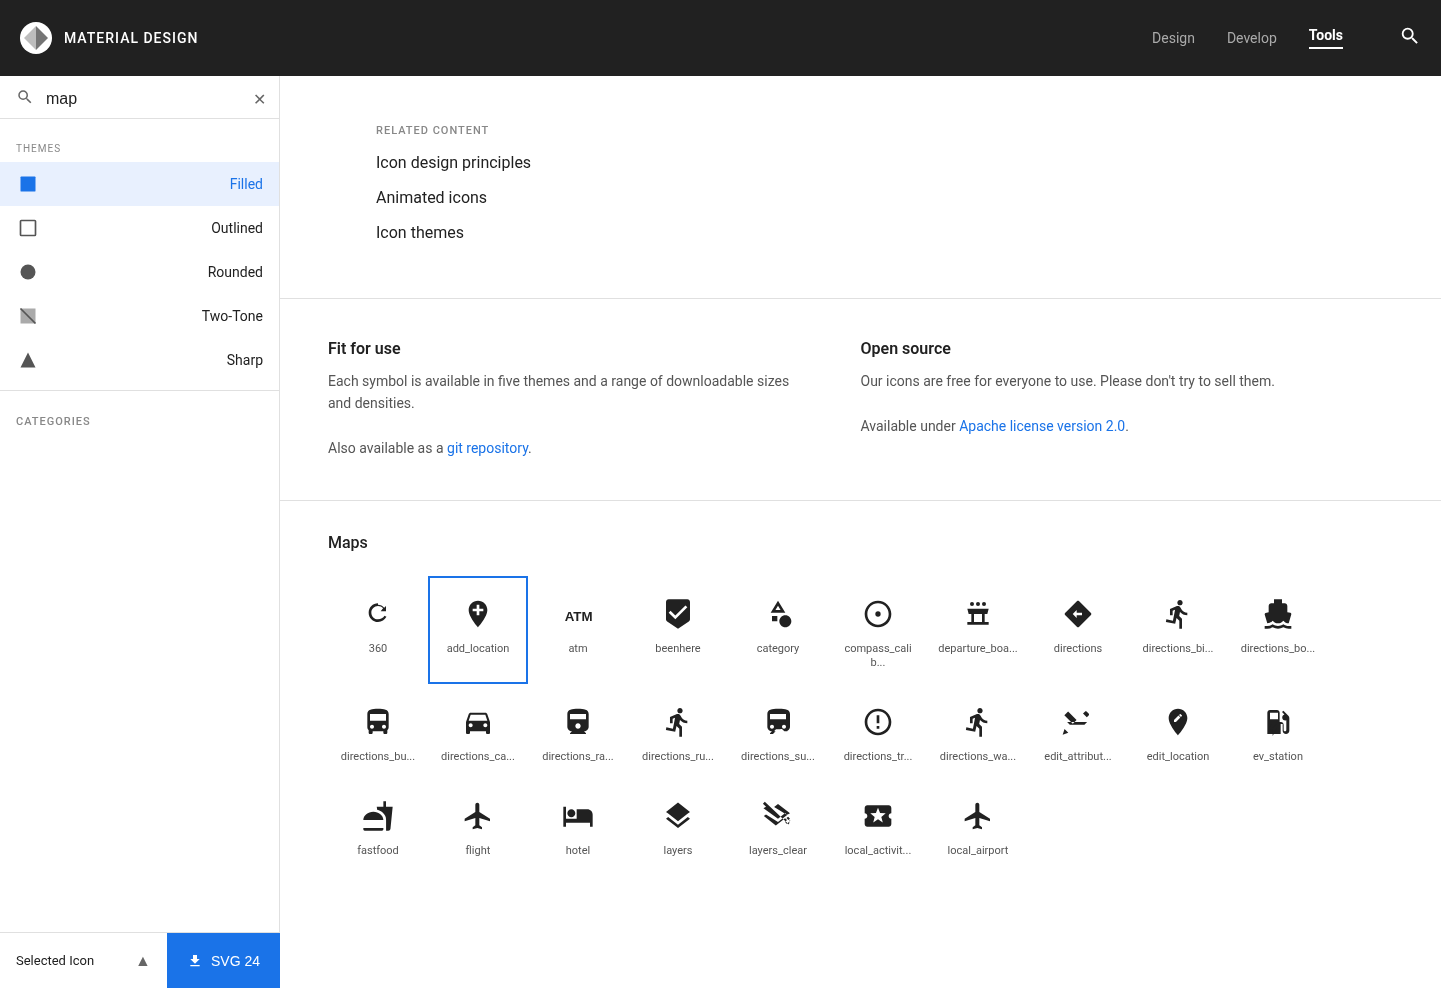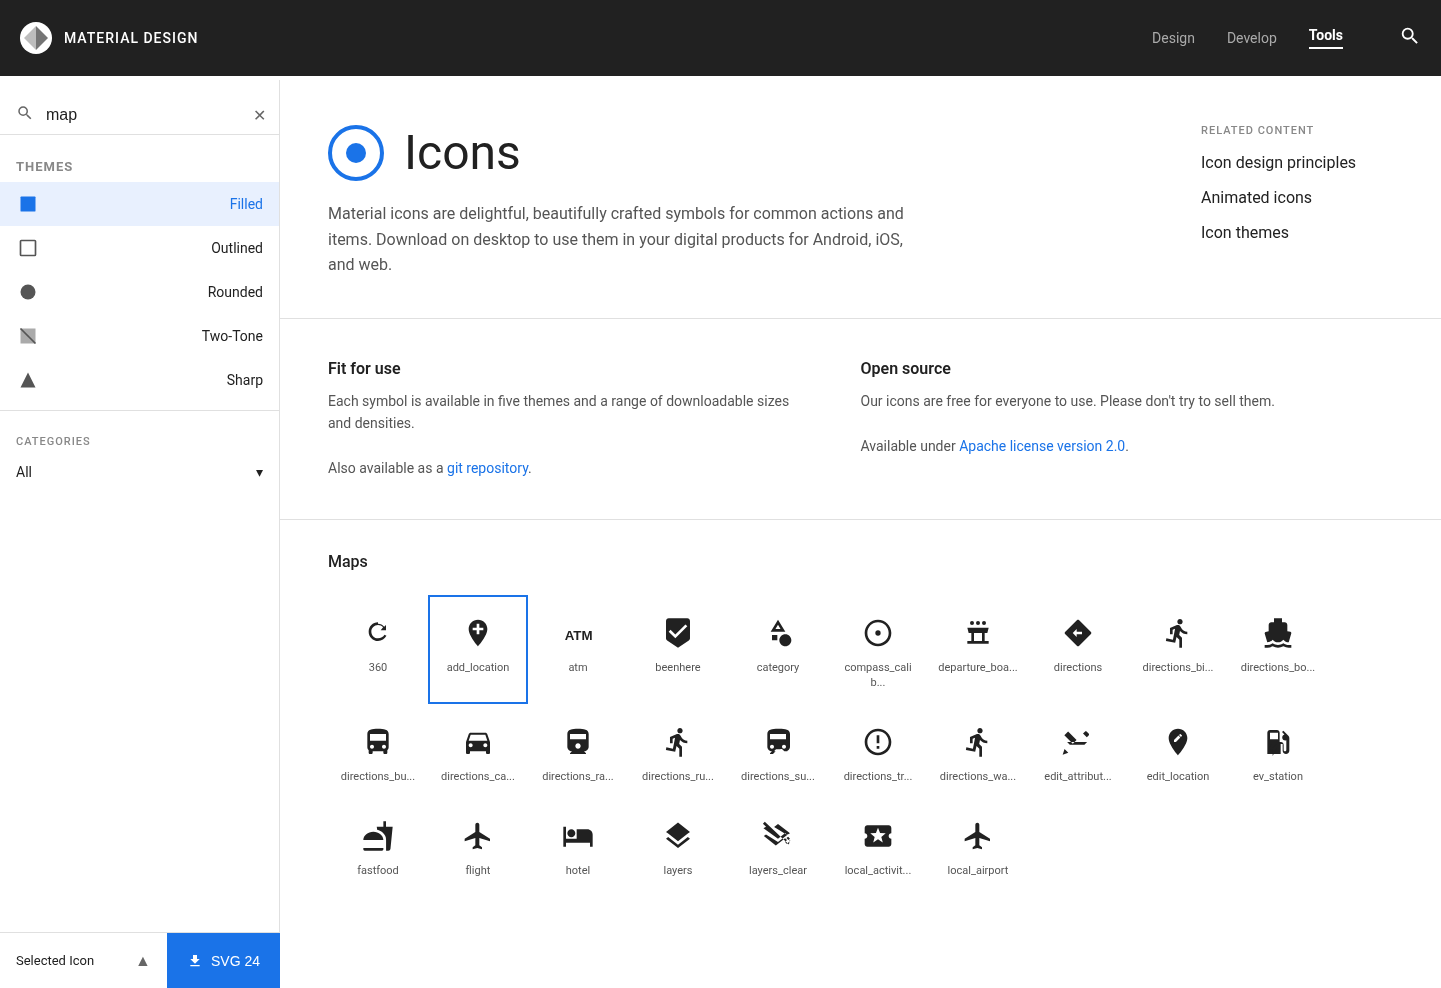--- a/index.html
+++ b/index.html
@@ -61,21 +61,21 @@
       min-height: calc(100vh - 64px);
     }
 
     
     .sidebar {
       width: 280px;
       min-width: 280px;
       border-right: 1px solid #e0e0e0;
       padding: 16px 0;
       position: fixed;
-      top: 80px;
+      top: 64px;
       bottom: 0;
       background: #fff;
       overflow-y: auto;
     }
 
     .search-box {
       display: flex;
       align-items: center;
       padding: 8px 16px;
       border-bottom: 1px solid #e0e0e0;
@@ -93,22 +93,22 @@
       margin-right: 12px;
       font-size: 18px;
     }
     .clear-icon {
       color: #666;
       cursor: pointer;
       font-size: 16px;
     }
 
     .sidebar-section-label {
-      font-size: 13px;
-      font-weight: 700;
+      font-size: 10px;
+      font-weight: 400;
       color: #888;
       letter-spacing: 1px;
       text-transform: uppercase;
       padding: 16px 16px 8px;
     }
 
     .theme-item {
       display: flex;
       align-items: center;
       padding: 10px 16px;
@@ -424,40 +424,27 @@
             <polygon points="12,3 21,21 3,21"></polygon>
           </svg>
       </span>
       <span>Sharp</span>
     </div>
 
     <div class="divider"></div>
 
     <div class="categories-section">
       <div class="categories-label">CATEGORIES</div>
-      <div class="category-select">
-        <span>All</span>
-        <span>▾</span>
-      </div>
     </div>
   </aside>
 
   <main class="main">
 
     <section class="hero-section">
       <div class="hero-top">
-        <div class="hero-left">
-          <div class="hero-title-row">
-            <div class="hero-logo-circle">
-              <div class="hero-logo-inner"></div>
-            </div>
-            <h1 class="hero-title">Icons</h1>
-          </div>
-          <p class="hero-desc">Material icons are delightful, beautifully crafted symbols for common actions and items. Download on desktop to use them in your digital products for Android, iOS, and web.</p>
-        </div>
         <div class="hero-right">
           <div class="related-label">RELATED CONTENT</div>
           <a class="related-link">Icon design principles</a>
           <a class="related-link">Animated icons</a>
           <a class="related-link">Icon themes</a>
         </div>
       </div>
     </section>
 
     <div class="features-row">

